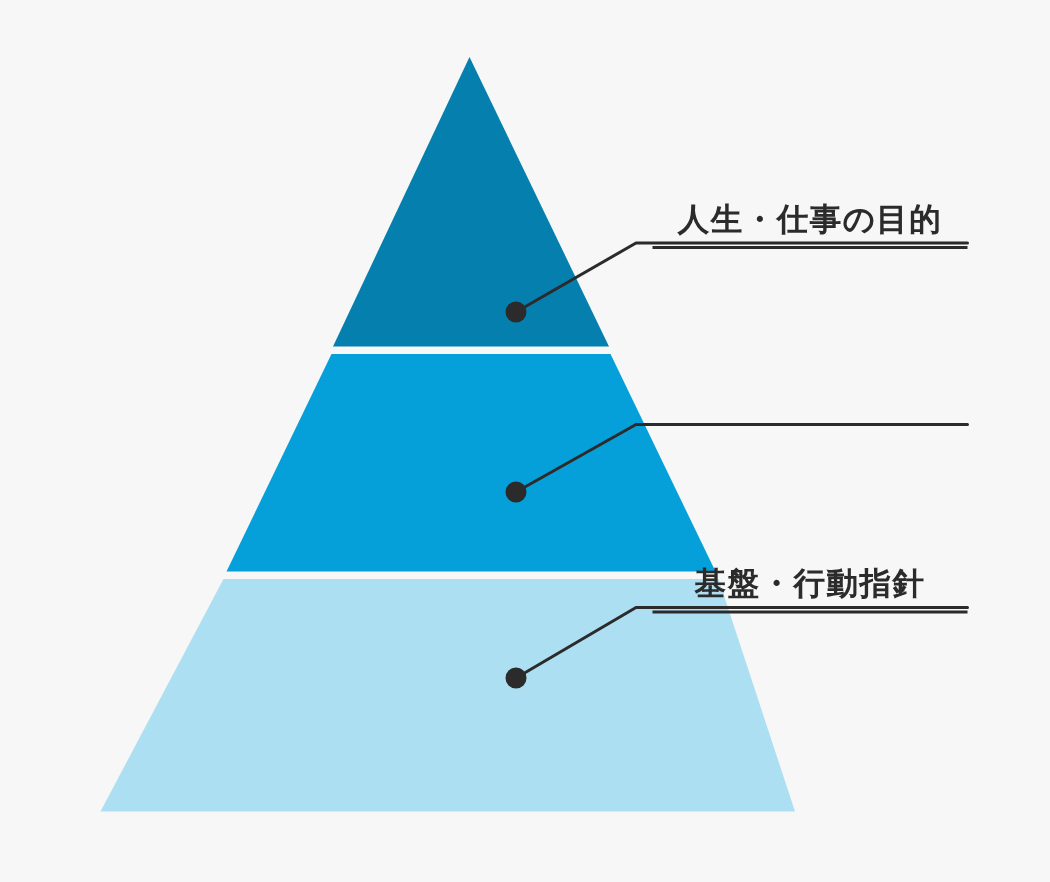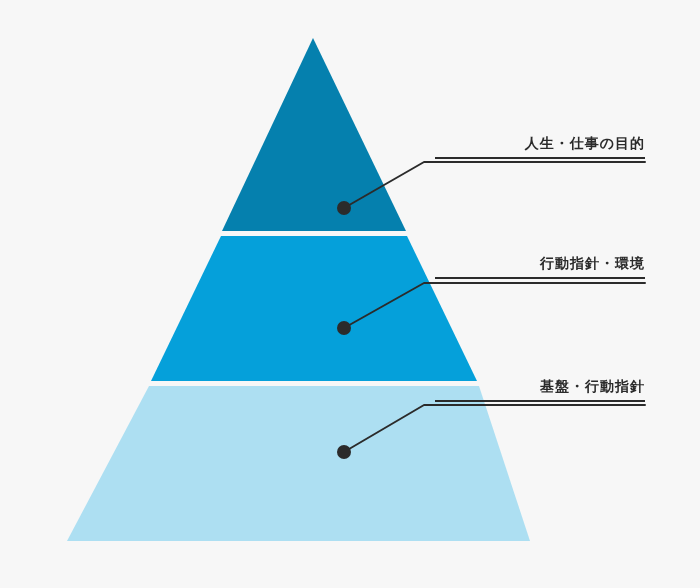--- a/index.html
+++ b/index.html
@@ -22,24 +22,24 @@
   #diagram-svg {
     position: absolute;
     left: 0;
     top: 0;
     width: 700px;
     height: 588px;
     display: block;
   }
   .label-box {
     position: absolute;
-    text-align: right;
+    text-align: center;
     white-space: nowrap;
     color: #2b2b2b;
-    font-size: 14px;
+    font-size: 21px;
     font-weight: bold;
     letter-spacing: 1px;
     line-height: 1;
   }
   .label-text {
     display: block;
     padding-bottom: 7px;
   }
   .label-rule {
     display: block;
@@ -78,23 +78,19 @@
       <polyline id="line-bottom" points="344,452 424,405 645,405" fill="none" stroke="#2b2b2b" stroke-width="2" stroke-linecap="round" stroke-linejoin="round"></polyline>
       <circle id="dot-bottom" cx="344" cy="452" r="7" fill="#2b2b2b"></circle>
     </g>
   </svg>
 
   <div class="label-box" id="label-1">
     <span class="label-text">人生・仕事の目的</span>
     <span class="label-rule"></span>
   </div>
 
-  <div class="label-box" id="label-2">
-    <span class="label-text">行動指針・環境</span>
-    <span class="label-rule"></span>
-  </div>
 
   <div class="label-box" id="label-3">
     <span class="label-text">基盤・行動指針</span>
     <span class="label-rule"></span>
   </div>
 
 </div>
 
 </body></html>

